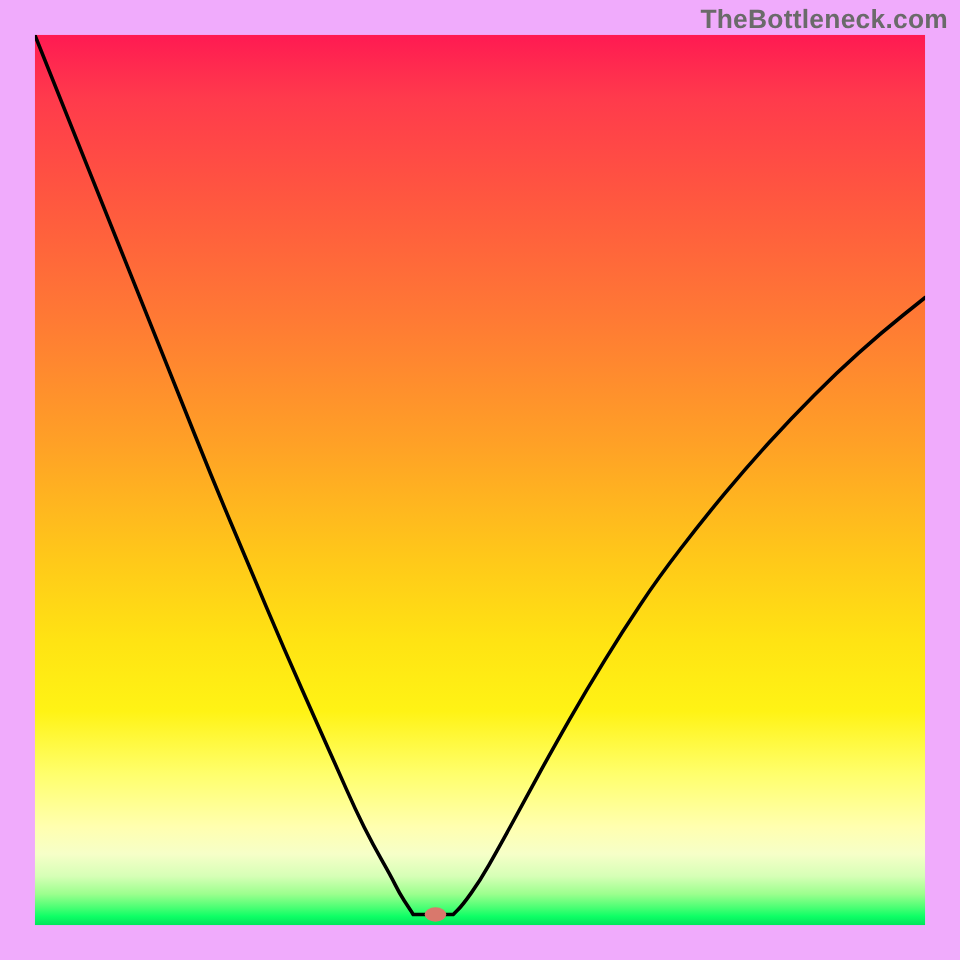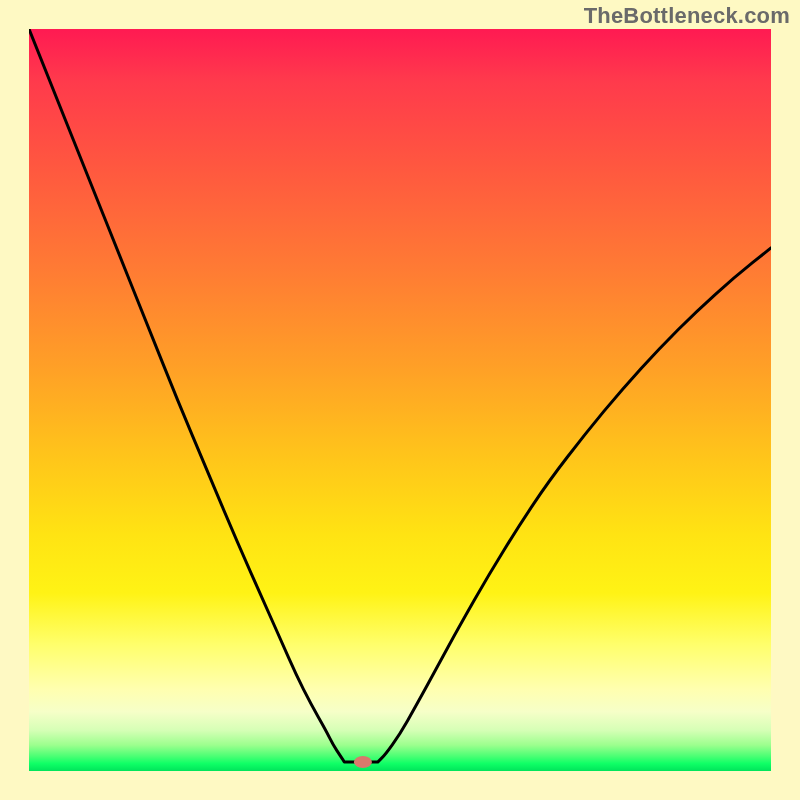--- a/index.html
+++ b/index.html
@@ -6,21 +6,21 @@
     margin: 0;
     padding: 0;
     width: 800px;
     height: 800px;
     overflow: hidden;
     font-family: Arial, Helvetica, sans-serif;
   }
   .outer {
     width: 800px;
     height: 800px;
-    background: #fef9c3;
+    background: #f0abfc;
     position: relative;
   }
   .watermark {
     position: absolute;
     top: 3px;
     right: 10px;
     color: #6a6a6a;
     font-size: 22px;
     font-weight: 600;
     letter-spacing: 0.2px;

